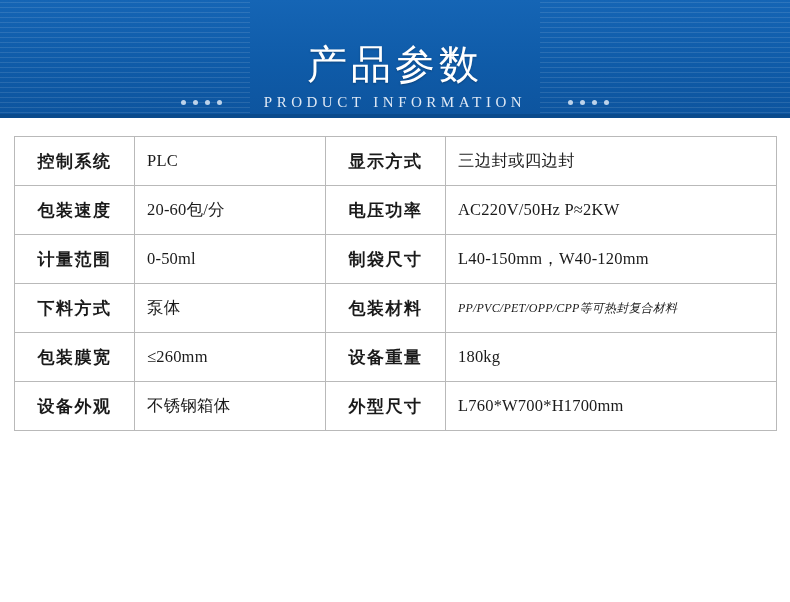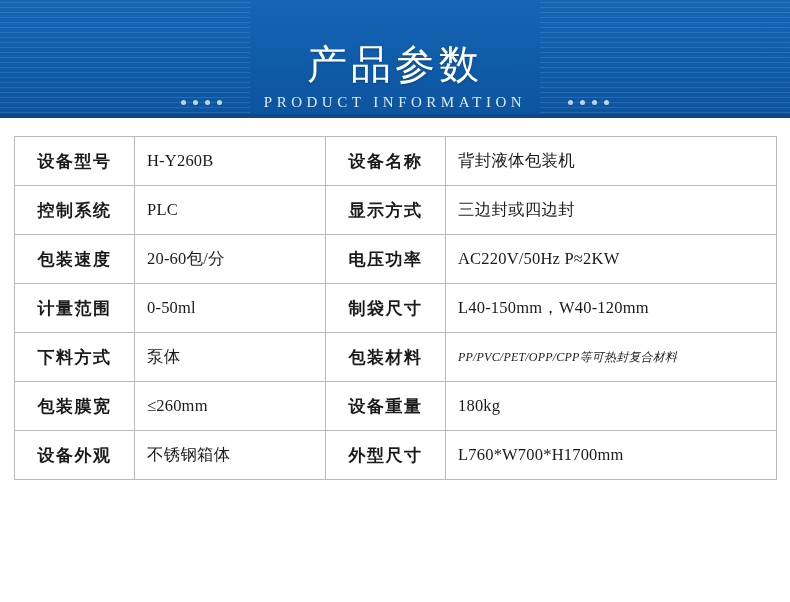--- a/index.html
+++ b/index.html
@@ -188,26 +188,20 @@
   <div class="table-wrap">
     <table class="spec">
       <colgroup>
         <col class="c1">
           <col class="c2">
           <col class="c3">
           <col class="c4">
       </colgroup>
       <tbody>
         <tr>
-          <td class="label">设备型号</td>
-          <td class="value">H-Y260B</td>
-          <td class="label">设备名称</td>
-          <td class="value">背封液体包装机</td>
-        </tr>
-        <tr>
           <td class="label">控制系统</td>
           <td class="value">PLC</td>
           <td class="label">显示方式</td>
           <td class="value">三边封或四边封</td>
         </tr>
         <tr>
           <td class="label">包装速度</td>
           <td class="value">20-60包/分</td>
           <td class="label">电压功率</td>
           <td class="value">AC220V/50Hz  P≈2KW</td>

